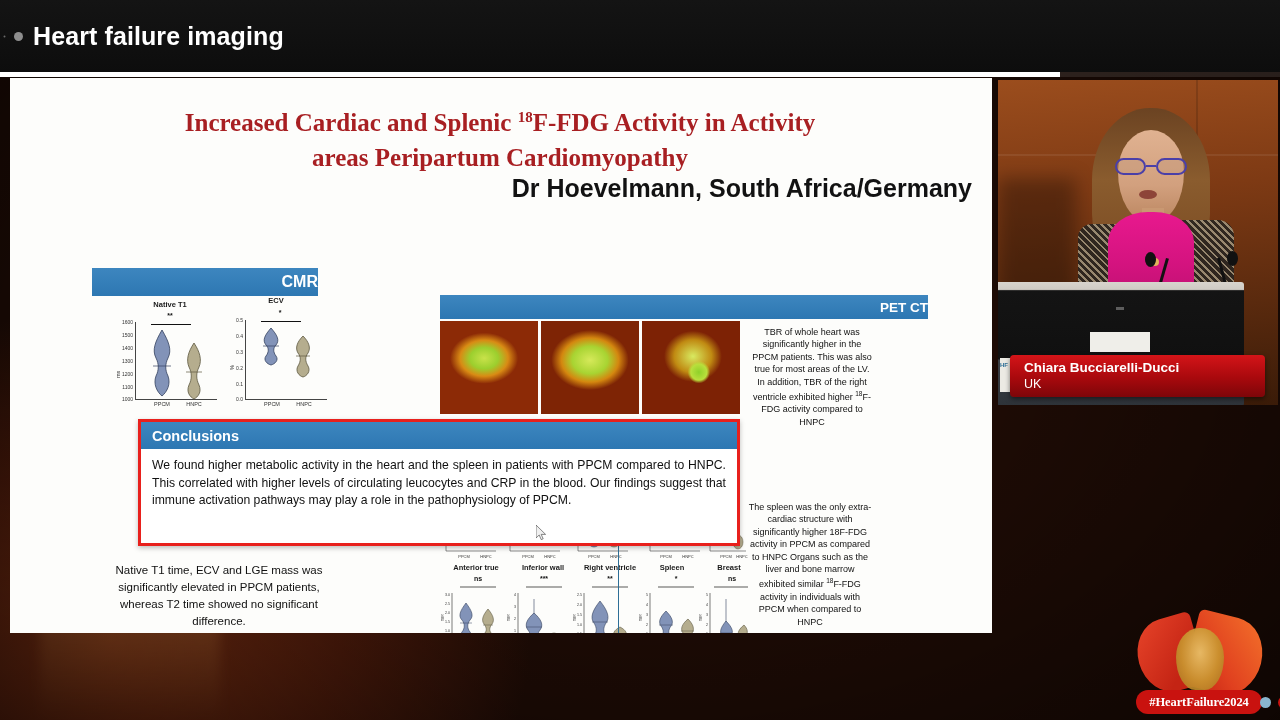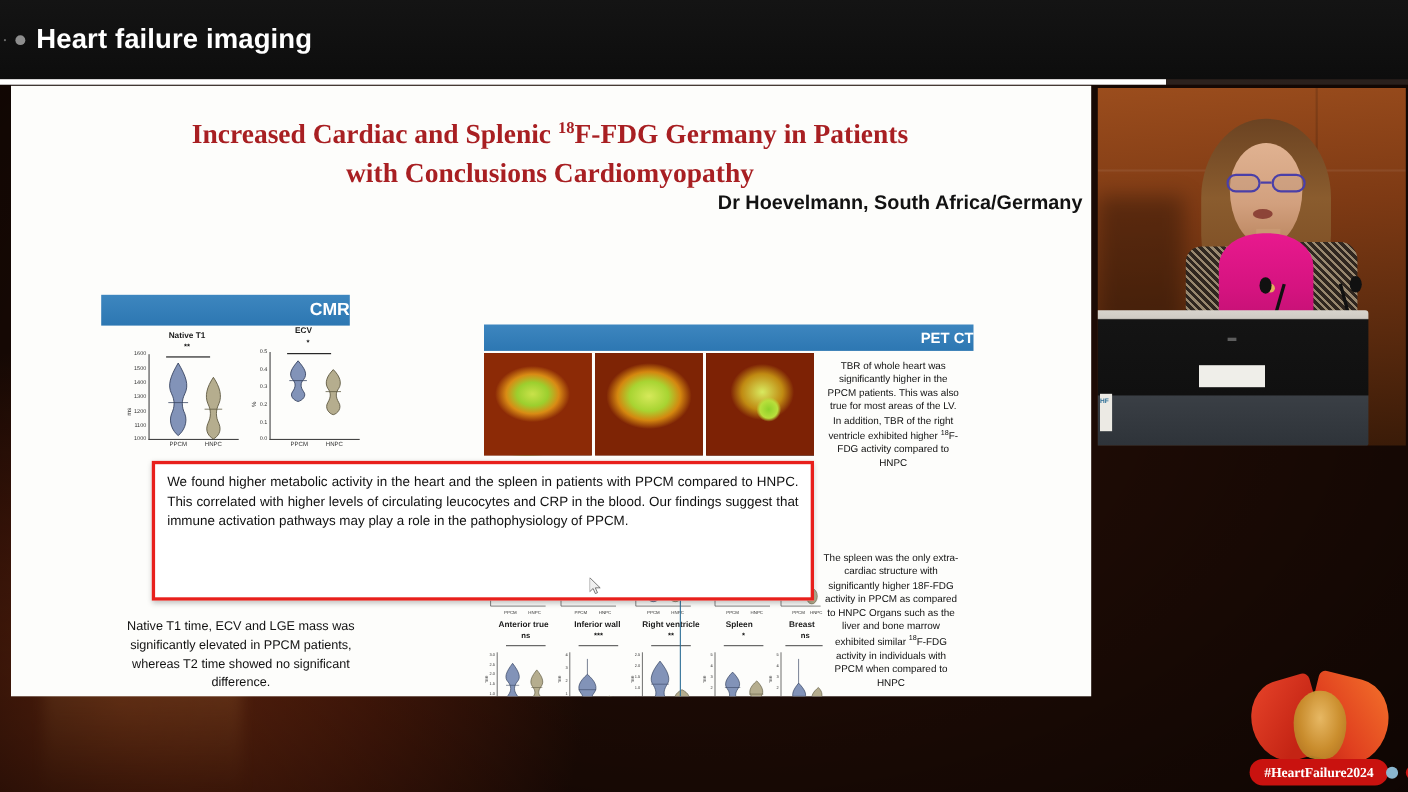--- a/index.html
+++ b/index.html
@@ -60,34 +60,34 @@
   }
   .slide-title {
     position: absolute; left: 60px; top: 22px; width: 860px;
     text-align: center;
     font-family: "Liberation Serif", serif;
     font-weight: bold; font-size: 25px; line-height: 35px;
     color: #a81f22;
   }
   .slide-title sup { font-size: 15px; vertical-align: super; }
   .slide-author {
-    position: absolute; right: 8px; top: 96px; width: 620px;
+    position: absolute; right: 20px; top: 96px; width: 620px;
     text-align: right;
-    font-size: 18px; font-weight: bold; color: #121212;
+    font-size: 25px; font-weight: bold; color: #121212;
   }
 
   
   .sect-head {
     position: absolute;
     background: linear-gradient(180deg, #3d86bf 0%, #2d77b2 100%);
     color: #ffffff; font-weight: bold;
     display: flex; align-items: center; justify-content: flex-end;
   }
   .sect-cmr { left: 82px; top: 190px; width: 226px; height: 28px; font-size: 16px; padding-left: 12px; }
-  .sect-pet { left: 430px; top: 217px; width: 445px; height: 24px; font-size: 13.5px; padding-left: 28px; }
+  .sect-pet { left: 430px; top: 217px; width: 488px; height: 24px; font-size: 13.5px; padding-left: 28px; }
 
   
   .cmr-charts { position: absolute; left: 103px; top: 222px; width: 225px; height: 118px; }
   .vtitle { position: absolute; font-size: 7.5px; font-weight: bold; color: #1a1a1a; text-align: center; }
   .vaxis-label {
     position: absolute; font-size: 5.5px; color: #333;
     transform: rotate(-90deg); transform-origin: left top; white-space: nowrap;
   }
   .vtick { position: absolute; font-size: 5px; color: #333; text-align: right; white-space: nowrap; }
   .vcat { position: absolute; font-size: 5.5px; color: #333; text-align: center; white-space: nowrap; }
@@ -272,22 +272,22 @@
     <div class="header-bullet"></div>
     <div class="header-title">Heart failure imaging</div>
   </div>
   <div class="progress-track">
     <div class="progress-fill"></div>
   </div>
 
   <div class="slide">
 
     <div class="slide-title">
-      <span>Increased Cardiac and Splenic </span><sup>18</sup><span>F-FDG Germany in Patients</span><br>
-      <span>with Conclusions Cardiomyopathy</span>
+      <span>Increased Cardiac and Splenic </span><sup>18</sup><span>F-FDG Activity in Activity</span><br>
+      <span>areas Peripartum Cardiomyopathy</span>
     </div>
 
     <div class="slide-author">Dr Hoevelmann, South Africa/Germany</div>
 
     <div class="sect-head sect-cmr">
       <span>CMR</span>
     </div>
 
     <div class="cmr-charts">
 
@@ -493,20 +493,23 @@
     <div class="side-text side-1">
       <span>TBR of whole heart was significantly higher in the PPCM patients. This was also true for most areas of the LV. In addition, TBR of the right ventricle exhibited higher </span><sup>18</sup><span>F-FDG activity compared to HNPC</span>
     </div>
     <div class="side-text side-2">
       <span>The spleen was the only extra-cardiac structure with significantly higher 18F-FDG activity in PPCM as compared to HNPC Organs such as the liver and bone marrow exhibited similar </span><sup>18</sup><span>F-FDG activity in individuals with PPCM when compared to HNPC</span>
     </div>
 
     <div class="cmr-caption">Native T1 time, ECV and LGE mass was significantly elevated in PPCM patients, whereas T2 time showed no significant difference.</div>
 
     <div class="conclusions">
+      <div class="conclusions-head">
+        <span>Conclusions</span>
+      </div>
       <div class="conclusions-body">We found higher metabolic activity in the heart and the spleen in patients with PPCM compared to HNPC. This correlated with higher levels of circulating leucocytes and CRP in the blood. Our findings suggest that immune activation pathways may play a role in the pathophysiology of PPCM.</div>
     </div>
 
     <svg class="cursor" viewBox="0 0 11 15">
       <path d="M0 0 L0 13 L3.2 10 L5.2 14.6 L7.2 13.8 L5.2 9.4 L9.6 9.4 Z" fill="#f0f0f0" stroke="#555" stroke-width="0.7"></path>
     </svg>
   </div>
 
   <div class="video">
     <div class="v-wall-seam"></div>
@@ -531,20 +534,24 @@
       <div class="v-mic2h"></div>
       <div class="v-mic2"></div>
     </div>
     <div class="v-podium"></div>
     <div class="v-podium-led"></div>
     <div class="v-podium-plate"></div>
   </div>
 
   <div class="np-edge"></div>
   <div class="np-edge-txt">HF</div>
+  <div class="nameplate">
+    <div class="np-name">Chiara Bucciarelli-Ducci</div>
+    <div class="np-country">UK</div>
+  </div>
 
   <div class="hfbadge">
     <div class="hb-heart-l"></div>
     <div class="hb-heart-r"></div>
     <div class="hb-inner"></div>
     <div class="hb-pill">
       <span class="hb-pill-txt">#HeartFailure2024</span>
     </div>
     <div class="hb-dot1"></div>
     <div class="hb-dot2"></div>

